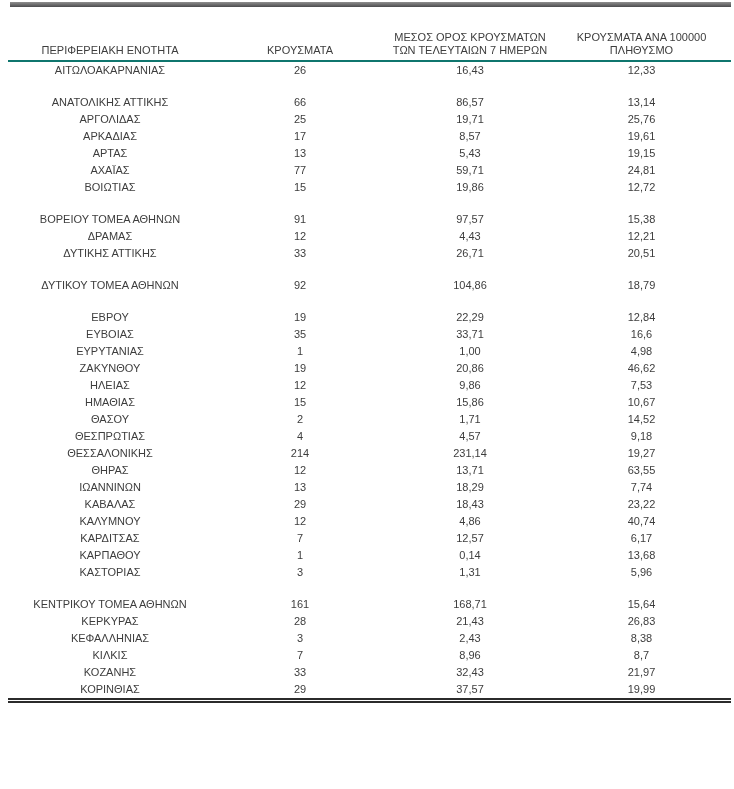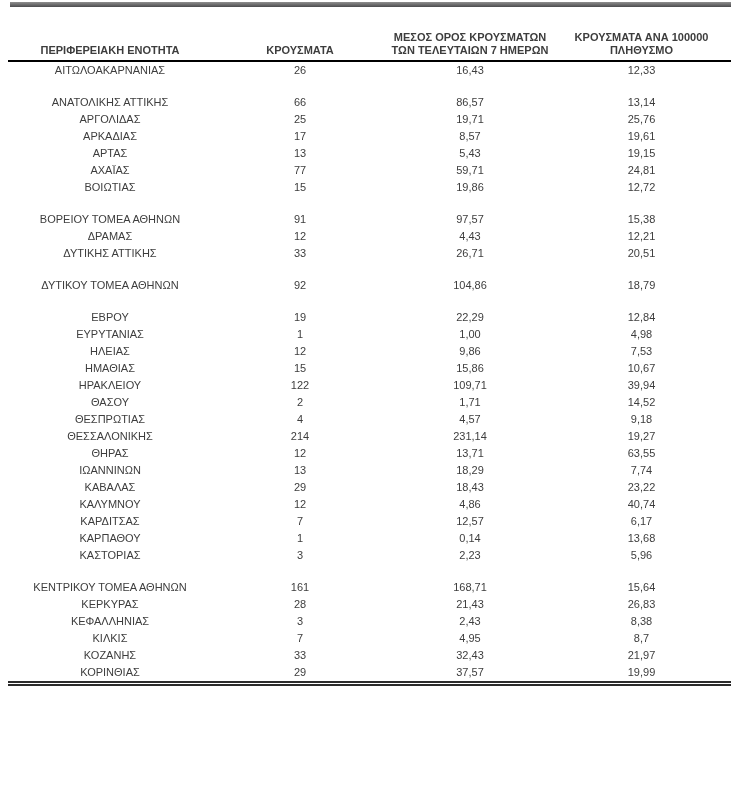--- a/index.html
+++ b/index.html
@@ -10,24 +10,24 @@
   }
   .top-rule{
     margin:2px 3px 0 10px;height:5px;
     background:linear-gradient(#8f8f8f,#4c4c4e);
   }
   table.region-table{
     border-collapse:collapse;table-layout:fixed;
     width:723px;margin:24px 0 0 8px;
   }
   table.region-table th{
-    font-weight:bold;font-size:11px;line-height:13px;color:#3d3d3d;
+    font-weight:normal;font-size:11px;line-height:13px;color:#3d3d3d;
     text-align:center;vertical-align:bottom;
     padding:0 0 3px 0;
-    border-bottom:2px solid #000000;
+    border-bottom:2px solid #0f766e;
   }
   table.region-table td{
     font-size:11px;color:#3d3d3d;text-align:center;
     height:17px;line-height:17px;padding:0;
     white-space:nowrap;overflow:hidden;
   }
   table.region-table tr.gap td{height:15px;}
   .bottom-rule{
     width:723px;margin-left:8px;height:1px;
     border-top:2px solid #2b2b2b;border-bottom:2px solid #2b2b2b;
@@ -142,44 +142,50 @@
       <tr class="gap">
         <td colspan="4"></td>
       </tr>
       <tr>
         <td>ΕΒΡΟΥ</td>
         <td>19</td>
         <td>22,29</td>
         <td>12,84</td>
       </tr>
       <tr>
+        <td>ΕΥΒΟΙΑΣ</td>
+        <td>35</td>
+        <td>33,71</td>
+        <td>16,6</td>
+      </tr>
+      <tr>
         <td>ΕΥΡΥΤΑΝΙΑΣ</td>
         <td>1</td>
         <td>1,00</td>
         <td>4,98</td>
       </tr>
       <tr>
+        <td>ΖΑΚΥΝΘΟΥ</td>
+        <td>19</td>
+        <td>20,86</td>
+        <td>46,62</td>
+      </tr>
+      <tr>
         <td>ΗΛΕΙΑΣ</td>
         <td>12</td>
         <td>9,86</td>
         <td>7,53</td>
       </tr>
       <tr>
         <td>ΗΜΑΘΙΑΣ</td>
         <td>15</td>
         <td>15,86</td>
         <td>10,67</td>
       </tr>
       <tr>
-        <td>ΗΡΑΚΛΕΙΟΥ</td>
-        <td>122</td>
-        <td>109,71</td>
-        <td>39,94</td>
-      </tr>
-      <tr>
         <td>ΘΑΣΟΥ</td>
         <td>2</td>
         <td>1,71</td>
         <td>14,52</td>
       </tr>
       <tr>
         <td>ΘΕΣΠΡΩΤΙΑΣ</td>
         <td>4</td>
         <td>4,57</td>
         <td>9,18</td>
@@ -222,21 +228,21 @@
       </tr>
       <tr>
         <td>ΚΑΡΠΑΘΟΥ</td>
         <td>1</td>
         <td>0,14</td>
         <td>13,68</td>
       </tr>
       <tr>
         <td>ΚΑΣΤΟΡΙΑΣ</td>
         <td>3</td>
-        <td>2,23</td>
+        <td>1,31</td>
         <td>5,96</td>
       </tr>
       <tr class="gap">
         <td colspan="4"></td>
       </tr>
       <tr>
         <td>ΚΕΝΤΡΙΚΟΥ ΤΟΜΕΑ ΑΘΗΝΩΝ</td>
         <td>161</td>
         <td>168,71</td>
         <td>15,64</td>
@@ -249,21 +255,21 @@
       </tr>
       <tr>
         <td>ΚΕΦΑΛΛΗΝΙΑΣ</td>
         <td>3</td>
         <td>2,43</td>
         <td>8,38</td>
       </tr>
       <tr>
         <td>ΚΙΛΚΙΣ</td>
         <td>7</td>
-        <td>4,95</td>
+        <td>8,96</td>
         <td>8,7</td>
       </tr>
       <tr>
         <td>ΚΟΖΑΝΗΣ</td>
         <td>33</td>
         <td>32,43</td>
         <td>21,97</td>
       </tr>
       <tr>
         <td>ΚΟΡΙΝΘΙΑΣ</td>

